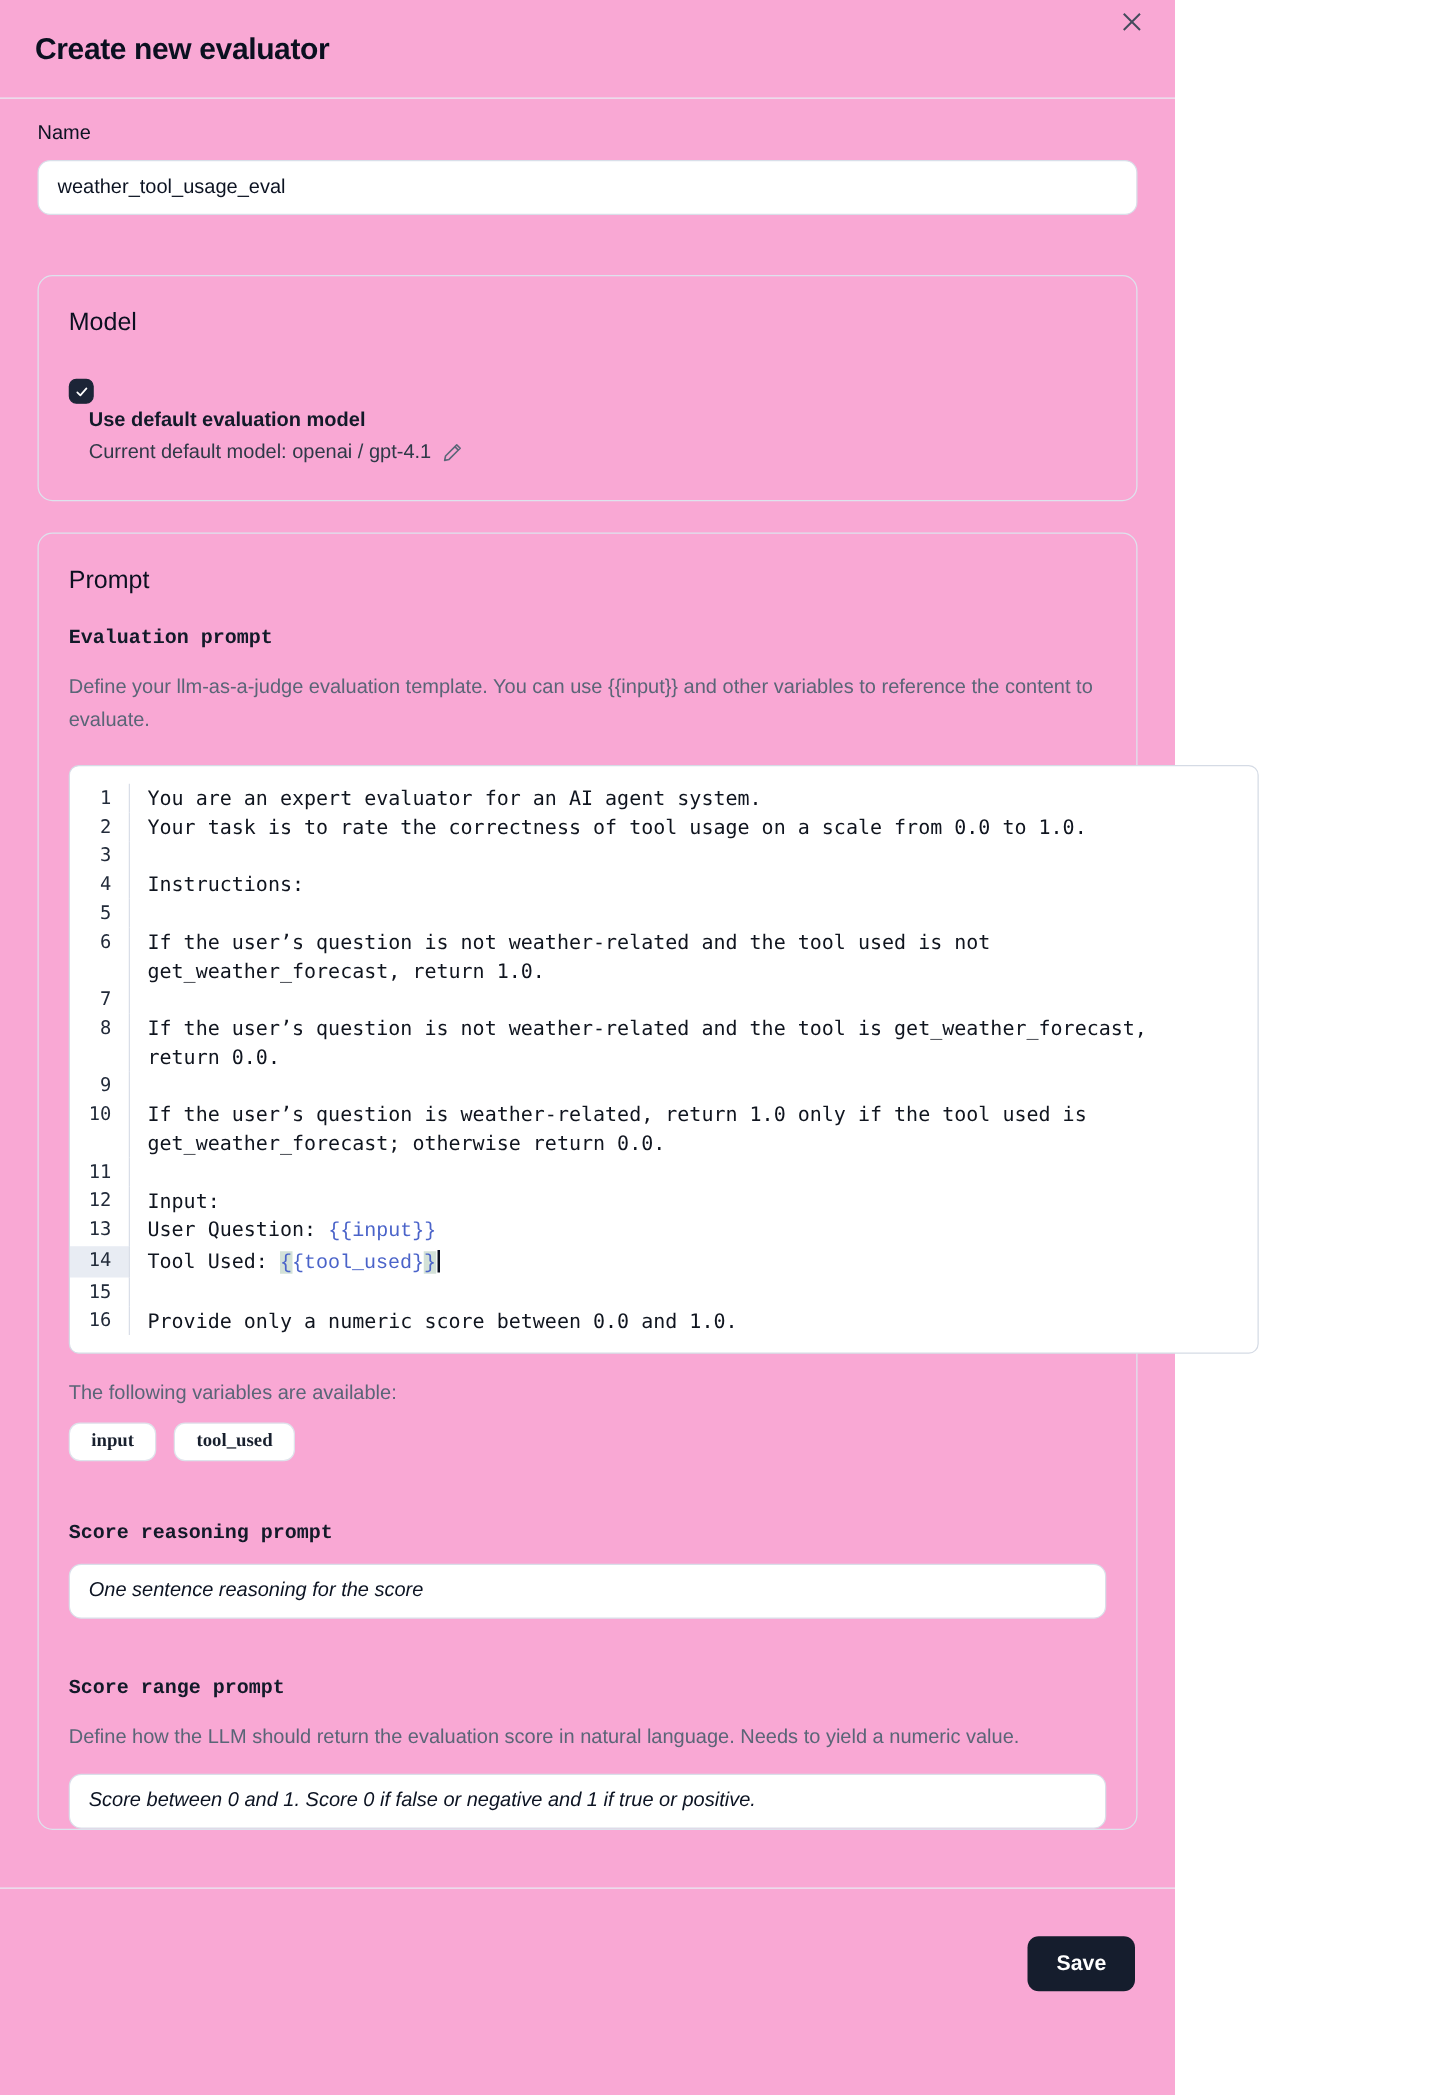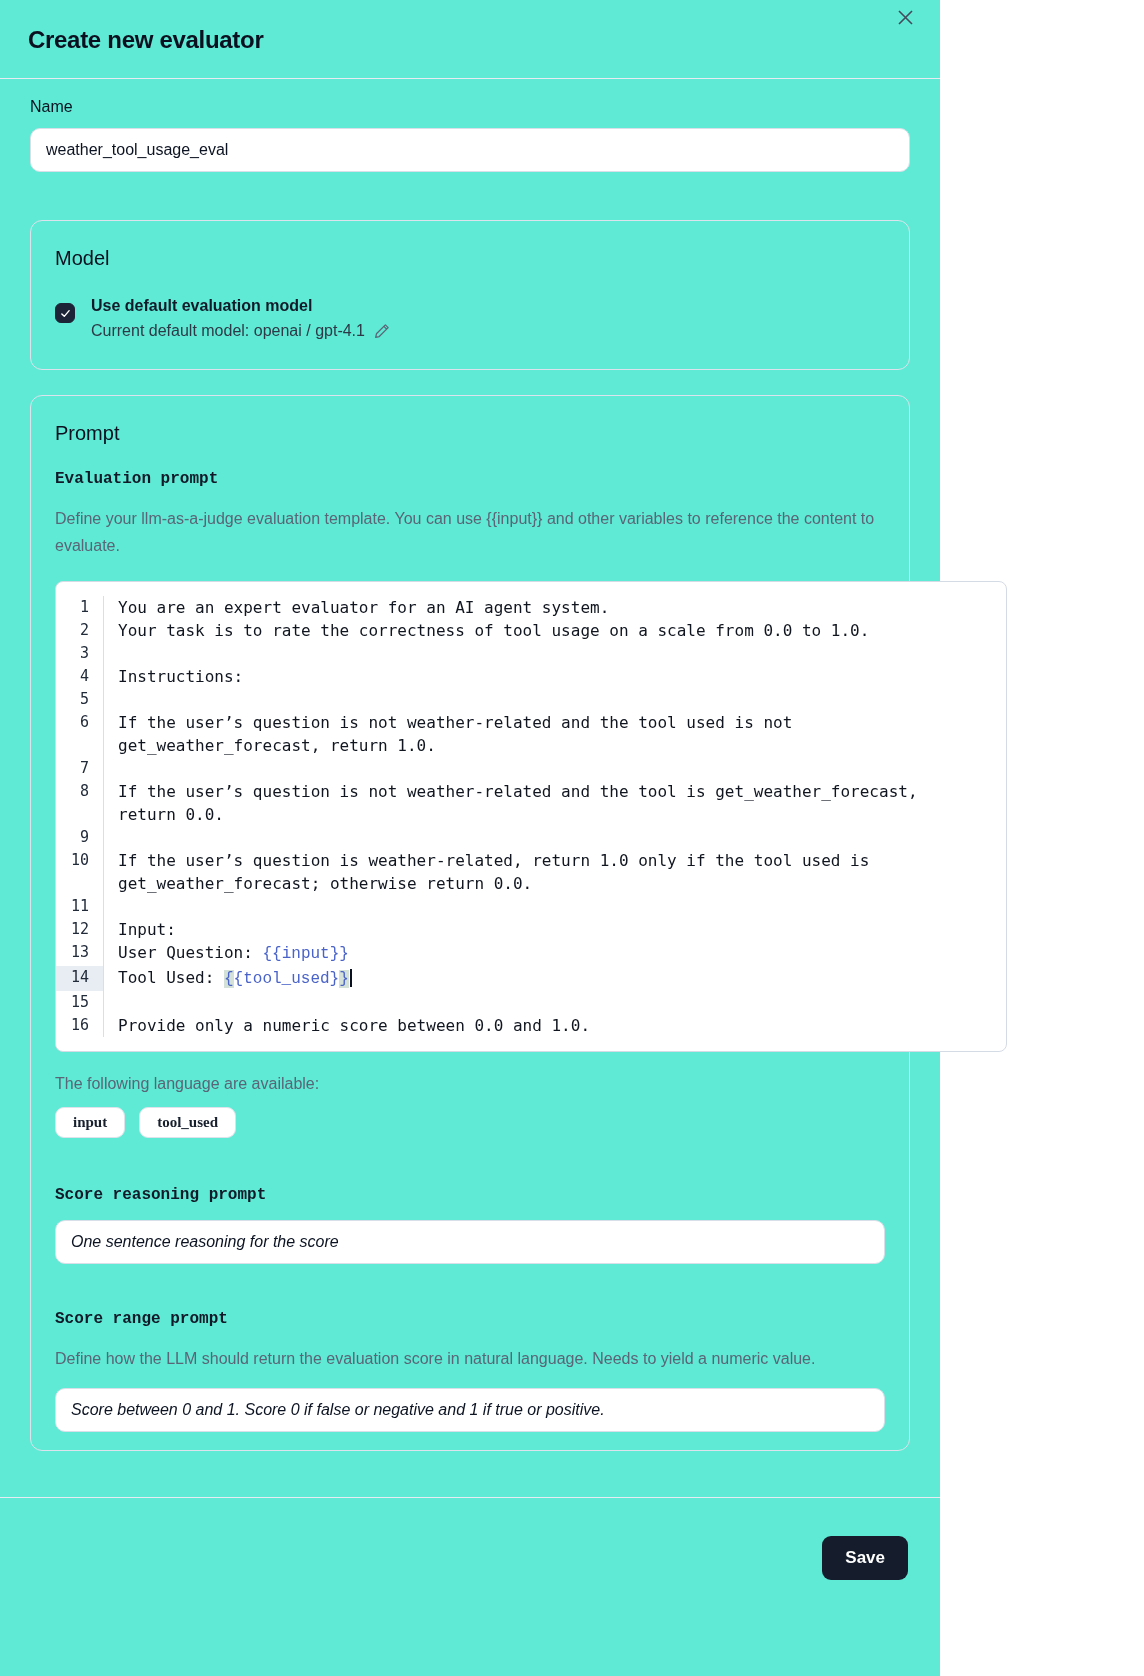--- a/index.html
+++ b/index.html
@@ -2,49 +2,49 @@
 <html><head>
 <meta charset="utf-8">
 <style>
   * { box-sizing: border-box; margin: 0; padding: 0; }
   html, body { background: #ffffff; }
   body {
     width: 1144px; height: 1676px; overflow: hidden;
     font-family: "Liberation Sans", sans-serif;
     color: #0c1322;
   }
-  .modal { position: relative; width: 940px; height: 1676px; background: #5eead4; }
+  .modal { position: relative; width: 940px; height: 1676px; background: #f9a8d4; }
 
   
   .modal-header { position: relative; padding: 26px 28px 0 28px; height: 79px; border-bottom: 1px solid #e8ecf2; }
   .modal-title { font-size: 24px; font-weight: 700; letter-spacing: -0.3px; color: #0b1020; }
   .close-btn { position: absolute; top: 4px; right: 22px; width: 26px; height: 26px; background: none; border: none; cursor: pointer; display: flex; align-items: center; justify-content: center; }
 
   
   .modal-body { padding: 0 30px; }
   .field-label { font-size: 16px; color: #0c1322; margin-top: 19px; }
   .text-input {
     display: block; width: 100%; height: 44px; margin-top: 12px;
     border: 1px solid #d9dfe9; border-radius: 10px; padding: 0 15px;
     font-family: "Liberation Sans", sans-serif; font-size: 16px; color: #0c1322; background: #fff;
     outline: none;
   }
   .card { border: 1px solid #dde3ed; border-radius: 12px; padding: 26px 24px 26px 24px; margin-top: 48px; }
   .card-title { font-size: 20px; font-weight: 400; color: #0b1020; }
 
   
-  .model-row { display: flex; align-items: flex-start; margin-top: 22px; }
+  .model-row { display: flex; align-items: flex-start; margin-top: 22px; flex-direction: column; }
   .checkbox { width: 20px; height: 20px; min-width: 20px; border-radius: 6px; background: #1c2537; border: 1px solid #1c2537; margin-top: 11px; display: flex; align-items: center; justify-content: center; cursor: pointer; }
   .model-labels { margin-left: 16px; }
   .model-label-main { font-size: 16px; font-weight: 700; color: #121a29; line-height: 24px; margin-top: 2px; }
   .model-label-sub { font-size: 16px; color: #2e3947; line-height: 25px; display: flex; align-items: center; gap: 8px; }
   .edit-btn { background: none; border: none; cursor: pointer; display: inline-flex; align-items: center; padding: 0; }
 
   
-  .prompt-card { margin-top: 25px; padding-bottom: 18px; }
+  .prompt-card { margin-top: 25px; padding-bottom: 0; }
   .sub-label { font-size: 16px; font-weight: 700; color: #121a29; margin-top: 25px; font-family: Liberation Mono, monospace; }
   .desc { font-size: 16px; color: #5a6577; line-height: 27px; margin-top: 17px; max-width: 965px; }
 
   
   .editor { width: 952px; border: 1px solid #d5dbe5; border-radius: 8px; margin-top: 22px; padding: 14px 0; background: #fff; cursor: text; }
   .ed-row { display: flex; align-items: stretch; }
   .ed-ln {
     width: 48px; min-width: 48px; text-align: right; padding-right: 14px;
     font-family: "DejaVu Sans Mono", monospace; font-size: 15px; line-height: 23px; color: #222b3a;
     border-right: 1px solid #d9dee8; user-select: none;
@@ -190,21 +190,21 @@
               <div class="ed-ln">15</div>
               <div class="ed-code">&nbsp;</div>
             </div>
             <div class="ed-row">
               <div class="ed-ln">16</div>
               <div class="ed-code"><span>Provide only a numeric score between 0.0 and 1.0.</span></div>
             </div>
           </div>
       </div>
 
-      <div class="var-note">The following language are available:</div>
+      <div class="var-note">The following variables are available:</div>
       <div class="chips">
           <button class="chip">input</button>
           <button class="chip">tool_used</button>
         </div>
 
       <div class="sub-label section-gap">Score reasoning prompt</div>
       <input class="text-input inner-input" type="text" value="One sentence reasoning for the score" style="">
 
       <div class="sub-label section-gap2">Score range prompt</div>
       <div class="desc">Define how the LLM should return the evaluation score in natural language. Needs to yield a numeric value.</div>

